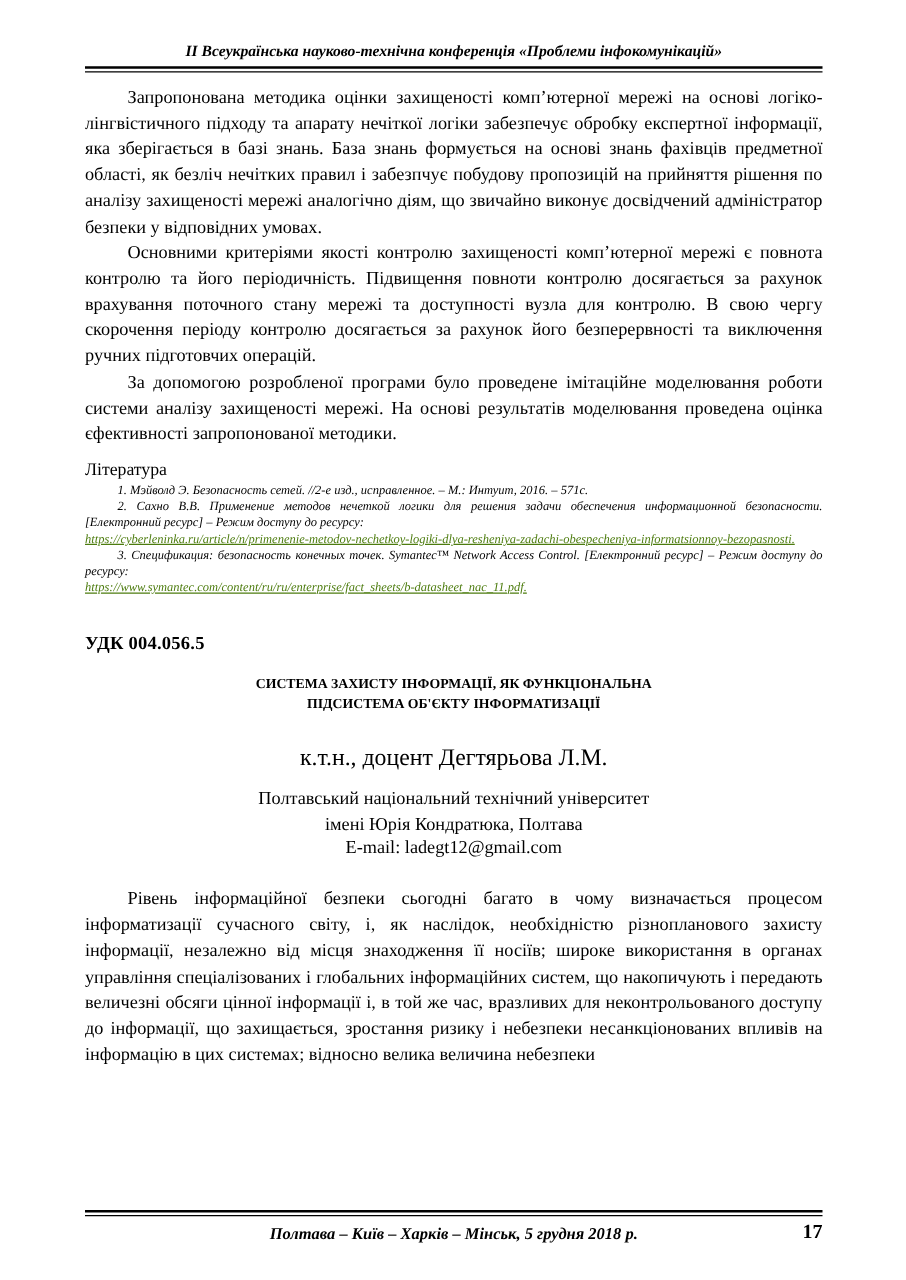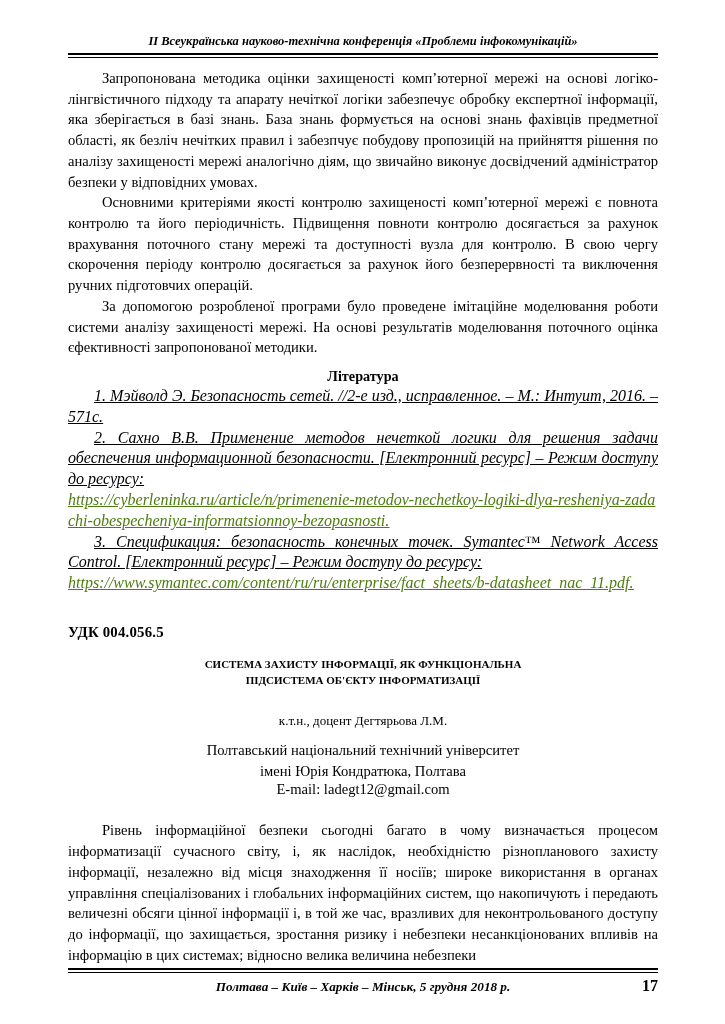--- a/index.html
+++ b/index.html
@@ -51,33 +51,32 @@
   }
   p.body {
     margin: 0;
     text-align: justify;
     text-justify: inter-word;
     font-size: 14.6px;
     line-height: 1.42;
     text-indent: 34px;
   }
   .lit-title {
-    text-align: center;
-    font-weight: bold;
+    text-align: left;
+    font-weight: normal;
     font-size: 14.2px;
     margin: 10px 0 1px 0;
   }
   p.ref {
     margin: 0;
     text-align: justify;
-    font-size: 16px;
+    font-size: 10px;
     font-style: italic;
     line-height: 1.3;
     text-indent: 26px;
-    text-decoration: underline;
   }
   p.ref.noindent { text-indent: 0; }
   .link {
     color: #4d7c0f;
     text-decoration: underline;
     font-style: italic;
     word-break: break-all;
   }
   .udc {
     margin-top: 30px;
@@ -88,21 +87,21 @@
   .article-title {
     margin-top: 16px;
     text-align: center;
     font-weight: bold;
     font-size: 11px;
     line-height: 1.45;
   }
   .author {
     margin-top: 24px;
     text-align: center;
-    font-size: 13px;
+    font-size: 19px;
   }
   .affil {
     margin-top: 11px;
     text-align: center;
     font-size: 14.6px;
     line-height: 1.42;
   }
   .email {
     text-align: center;
     font-size: 14.6px;
@@ -139,21 +138,21 @@
 
 <div class="page">
 
   <div class="content">
 
     <div class="header-line">II Всеукраїнська науково-технічна конференція «Проблеми інфокомунікацій»</div>
     <div class="rule-double"></div>
 
     <p class="body">Запропонована методика оцінки захищеності комп’ютерної мережі на основі логіко-лінгвістичного підходу та апарату нечіткої логіки забезпечує обробку експертної інформації, яка зберігається в базі знань. База знань формується на основі знань фахівців предметної області, як безліч нечітких правил і забезпчує  побудову пропозицій на прийняття рішення по аналізу захищеності мережі аналогічно діям, що звичайно виконує досвідчений адміністратор безпеки у відповідних умовах.</p>
     <p class="body">Основними критеріями якості контролю захищеності комп’ютерної мережі є повнота контролю та його періодичність. Підвищення повноти контролю досягається за рахунок врахування поточного стану мережі та доступності вузла для контролю. В свою чергу скорочення періоду контролю досягається за рахунок його безперервності та виключення ручних підготовчих операцій.</p>
-    <p class="body">За допомогою розробленої програми було проведене імітаційне моделювання роботи системи аналізу захищеності мережі. На основі результатів моделювання поточного оцінка єфективності запропонованої методики.</p>
+    <p class="body">За допомогою розробленої програми було проведене імітаційне моделювання роботи системи аналізу захищеності мережі. На основі результатів моделювання проведена оцінка єфективності запропонованої методики.</p>
 
     <div class="lit-title">Література</div>
 
     <p class="ref"><span>1. Мэйволд Э. Безопасность сетей. //2-е изд., исправленное. – М.: Интуит, 2016. – 571с.</span></p>
 
     <p class="ref"><span>2. Сахно В.В. Применение методов нечеткой логики для решения задачи обеспечения информационной безопасности. [Електронний ресурс]  – Режим доступу до ресурсу:</span></p>
     <p class="ref noindent"><span class="link">https://cyberleninka.ru/article/n/primenenie-metodov-nechetkoy-logiki-dlya-resheniya-zadachi-obespecheniya-informatsionnoy-bezopasnosti.</span></p>
 
     <p class="ref"><span>3. Спецификация: безопасность конечных точек. Symantec™ Network Access Control. [Електронний ресурс] – Режим доступу до ресурсу:</span></p>
     <p class="ref noindent"><span class="link">https://www.symantec.com/content/ru/ru/enterprise/fact_sheets/b-datasheet_nac_11.pdf.</span></p>

